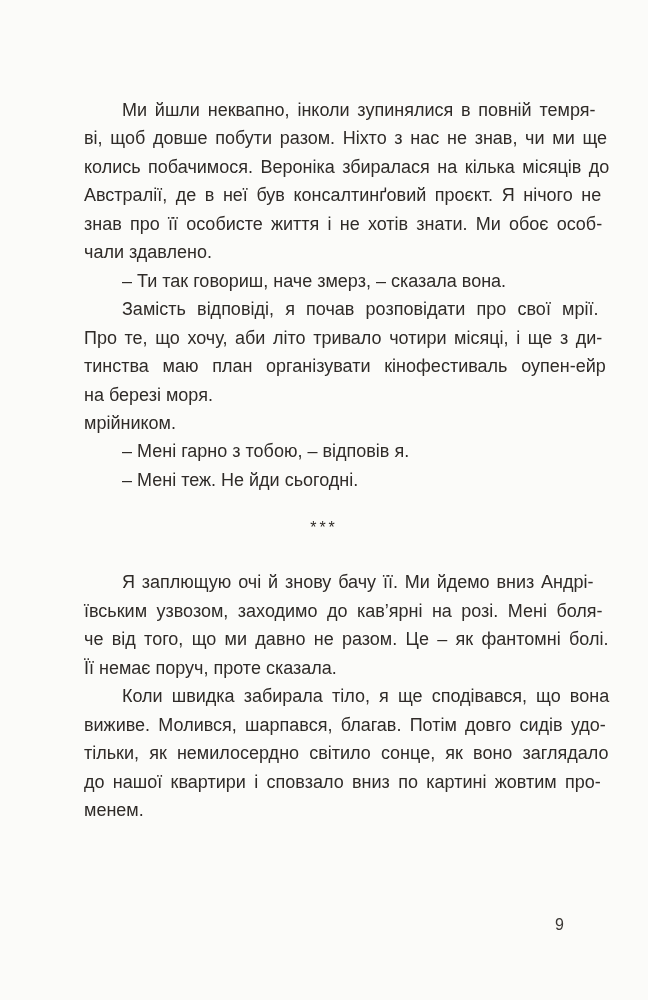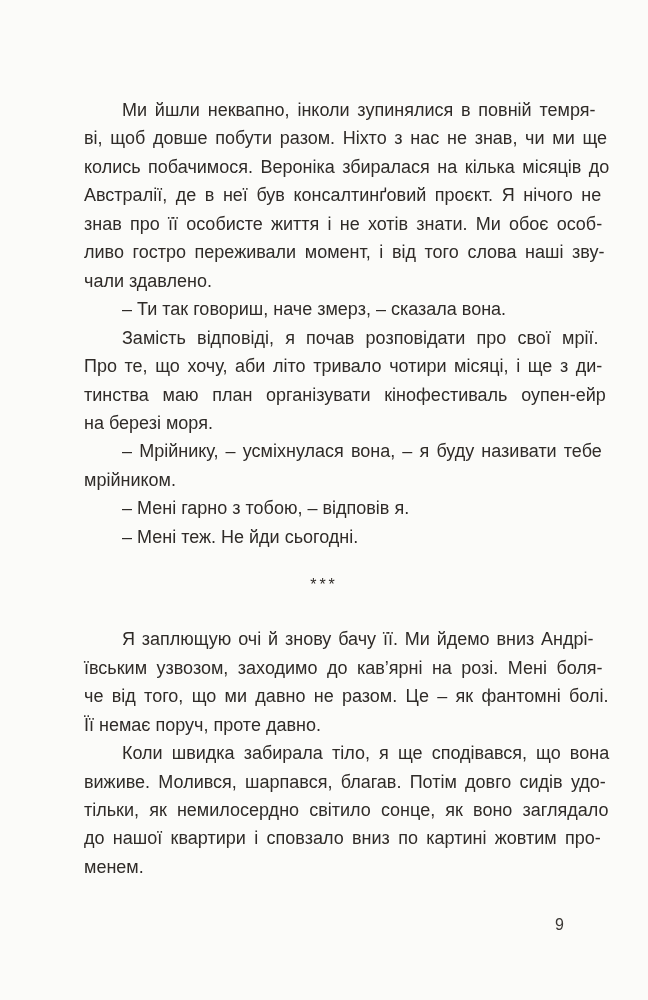--- a/index.html
+++ b/index.html
@@ -57,48 +57,46 @@
 <body>
 
 <div class="page">
   <div id="text-block">
       <div class="paragraph">
         <div class="line first"><span style="word-spacing: 2.79241px;">Ми йшли неквапно, інколи зупинялися в повній темря-</span></div>
         <div class="line"><span style="word-spacing: 2.70833px;">ві, щоб довше побути разом. Ніхто з нас не знав, чи ми ще</span></div>
         <div class="line"><span style="word-spacing: 2.48214px;">колись побачимося. Вероніка збиралася на кілька місяців до</span></div>
         <div class="line"><span style="word-spacing: 3.55556px; margin-top: 20px;">Австралії, де в неї був консалтинґовий проєкт. Я нічого не</span></div>
         <div class="line"><span style="word-spacing: 3.20597px;">знав про її особисте життя і не хотів знати. Ми обоє особ-</span></div>
-        <div class="line"><span style="word-spacing: 3.59375px;">ливо гостро переживали момент, і від того слова наші зву-</span></div>
         <div class="line last"><span>чали здавлено.</span></div>
       </div>
       <div class="paragraph">
         <div class="line first last"><span>– Ти так говориш, наче змерз, – сказала вона.</span></div>
       </div>
       <div class="paragraph">
         <div class="line first"><span style="word-spacing: 6.18304px;">Замість відповіді, я почав розповідати про свої мрії.</span></div>
         <div class="line"><span style="word-spacing: 2.59896px;">Про те, що хочу, аби літо тривало чотири місяці, і ще з ди-</span></div>
         <div class="line"><span style="word-spacing: 8.70625px;">тинства маю план організувати кінофестиваль оупен-ейр</span></div>
         <div class="line last"><span>на березі моря.</span></div>
       </div>
       <div class="paragraph">
-        <div class="line first"><span style="word-spacing: 2.13889px;">– Мрійнику, – усміхнулася вона, – я буду називати тебе</span></div>
         <div class="line last"><span>мрійником.</span></div>
       </div>
       <div class="paragraph">
         <div class="line first last"><span>– Мені гарно з тобою, – відповів я.</span></div>
       </div>
       <div class="paragraph">
         <div class="line first last"><span>– Мені теж. Не йди сьогодні.</span></div>
       </div>
       <div class="divider">***</div>
       <div class="paragraph">
         <div class="line first"><span style="word-spacing: 1.84531px;">Я заплющую очі й знову бачу її. Ми йдемо вниз Андрі-</span></div>
         <div class="line"><span style="word-spacing: 4.46094px;">ївським узвозом, заходимо до кав’ярні на розі. Мені боля-</span></div>
         <div class="line"><span style="word-spacing: 3.32422px;">че від того, що ми давно не разом. Це – як фантомні болі.</span></div>
-        <div class="line last"><span>Її немає поруч, проте давно.</span></div>
+        <div class="line last"><span>Її немає поруч, проте сказала.</span></div>
       </div>
       <div class="paragraph">
         <div class="line first"><span style="word-spacing: 4.10938px;">Коли швидка забирала тіло, я ще сподівався, що вона</span></div>
         <div class="line"><span style="word-spacing: 3.24554px;">виживе. Молився, шарпався, благав. Потім довго сидів удо-</span></div>
         <div class="line"><span style="word-spacing: 5.12054px;">тільки, як немилосердно світило сонце, як воно заглядало</span></div>
         <div class="line"><span style="word-spacing: 3.35243px;">до нашої квартири і сповзало вниз по картині жовтим про-</span></div>
         <div class="line last"><span>менем.</span></div>
       </div>
     </div>
   <div class="page-number">9</div>

